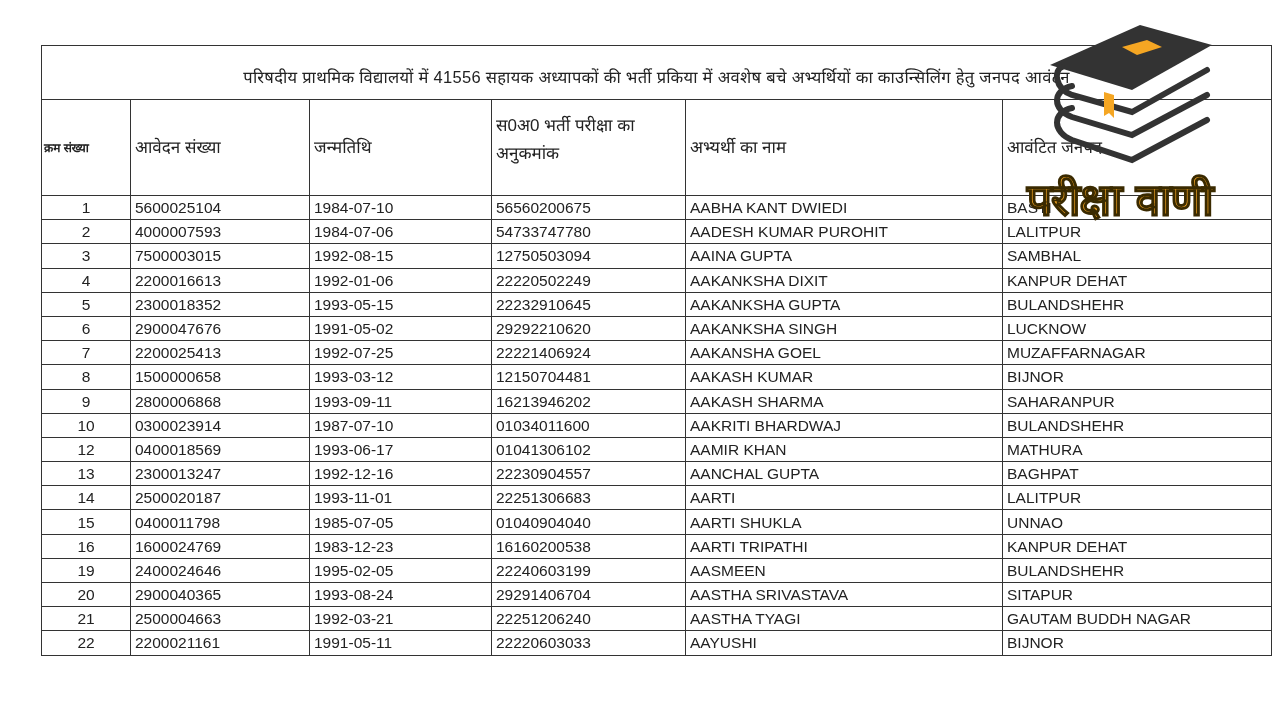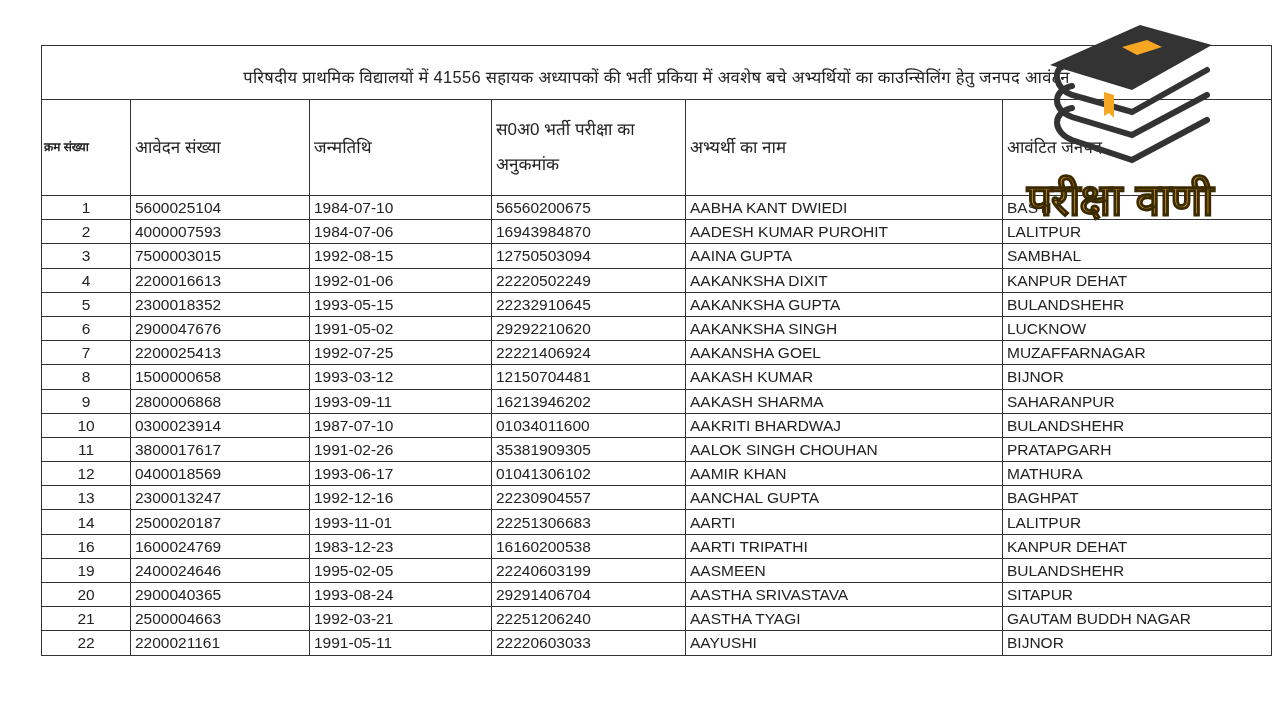--- a/index.html
+++ b/index.html
@@ -1,21 +1,21 @@
 <!DOCTYPE html>
 <html><head>
   <meta charset="utf-8">
   <style>
     html, body { margin: 0; padding: 0; background: #ffffff; }
     body { width: 1280px; height: 720px; overflow: hidden; position: relative; font-family: "Liberation Sans", sans-serif; color: #1a1a1a; }
     .doc { position: absolute; left: 41px; top: 45px; width: 1230px; }
     table { border-collapse: collapse; table-layout: fixed; width: 1230px; }
     td, th { border: 1.5px solid #333; padding: 0 4px; font-weight: normal; font-size: 16px; text-align: left; overflow: hidden; white-space: nowrap; }
     .title-row td { height: 45px; text-align: center; font-size: 16.5px; padding-top: 8px; letter-spacing: 0.3px; color: #222; }
-    .head-row th { height: 83px; vertical-align: middle; font-size: 17px; color: #222; white-space: normal; line-height: 35px; }
+    .head-row th { height: 83px; vertical-align: middle; font-size: 17px; color: #222; white-space: normal; line-height: 28px; }
     .head-row th.top { vertical-align: top; padding-top: 12px; }
     tbody tr.data td { height: 23.2px; font-size: 15.5px; color: #222; line-height: 23px; padding-top: 0; }
     td.sn { text-align: center; }
     .logo { position: absolute; left: 1022px; top: 20px; width: 210px; height: 200px; pointer-events: none; }
     .logo-text { position: absolute; left: 1027px; top: 168px; font-family: "DejaVu Sans", sans-serif; font-weight: bold; font-size: 44px; color: #f5a623; -webkit-text-stroke: 1.5px #3a2a00; letter-spacing: -1px; white-space: nowrap; }
   </style>
 </head>
 <body>
 
 <div class="doc">
@@ -47,21 +47,21 @@
           <td>5600025104</td>
           <td>1984-07-10</td>
           <td>56560200675</td>
           <td>AABHA KANT DWIEDI</td>
           <td>BASTI</td>
         </tr>
         <tr class="data">
           <td class="sn">2</td>
           <td>4000007593</td>
           <td>1984-07-06</td>
-          <td>16943984870</td>
+          <td>54733747780</td>
           <td>AADESH KUMAR PUROHIT</td>
           <td>LALITPUR</td>
         </tr>
         <tr class="data">
           <td class="sn">3</td>
           <td>7500003015</td>
           <td>1992-08-15</td>
           <td>12750503094</td>
           <td>AAINA GUPTA</td>
           <td>SAMBHAL</td>
@@ -116,28 +116,20 @@
         </tr>
         <tr class="data">
           <td class="sn">10</td>
           <td>0300023914</td>
           <td>1987-07-10</td>
           <td>01034011600</td>
           <td>AAKRITI BHARDWAJ</td>
           <td>BULANDSHEHR</td>
         </tr>
         <tr class="data">
-          <td class="sn">11</td>
-          <td>3800017617</td>
-          <td>1991-02-26</td>
-          <td>35381909305</td>
-          <td>AALOK SINGH CHOUHAN</td>
-          <td>PRATAPGARH</td>
-        </tr>
-        <tr class="data">
           <td class="sn">12</td>
           <td>0400018569</td>
           <td>1993-06-17</td>
           <td>01041306102</td>
           <td>AAMIR KHAN</td>
           <td>MATHURA</td>
         </tr>
         <tr class="data">
           <td class="sn">13</td>
           <td>2300013247</td>
@@ -148,20 +140,28 @@
         </tr>
         <tr class="data">
           <td class="sn">14</td>
           <td>2500020187</td>
           <td>1993-11-01</td>
           <td>22251306683</td>
           <td>AARTI</td>
           <td>LALITPUR</td>
         </tr>
         <tr class="data">
+          <td class="sn">15</td>
+          <td>0400011798</td>
+          <td>1985-07-05</td>
+          <td>01040904040</td>
+          <td>AARTI SHUKLA</td>
+          <td>UNNAO</td>
+        </tr>
+        <tr class="data">
           <td class="sn">16</td>
           <td>1600024769</td>
           <td>1983-12-23</td>
           <td>16160200538</td>
           <td>AARTI TRIPATHI</td>
           <td>KANPUR DEHAT</td>
         </tr>
         <tr class="data">
           <td class="sn">19</td>
           <td>2400024646</td>

